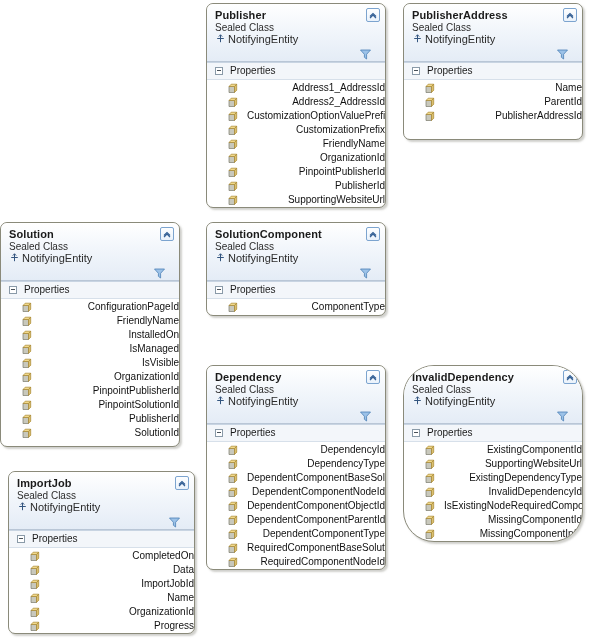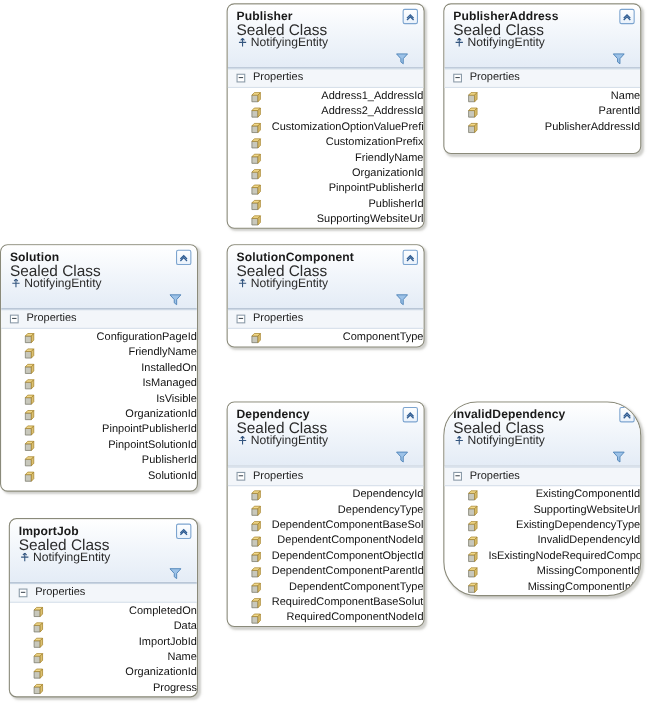--- a/index.html
+++ b/index.html
@@ -40,21 +40,21 @@
     border-radius: 6px 6px 0 0;
   }
   .class-title {
     font-size: 11px;
     font-weight: bold;
     color: #1a1a1a;
     line-height: 13px;
     letter-spacing: 0.1px;
   }
   .class-stereotype {
-    font-size: 14px;
+    font-size: 10px;
     color: #2b2b2b;
     line-height: 11px;
   }
   .class-base {
     font-size: 11px;
     color: #2b2b2b;
     line-height: 12px;
     padding-left: 13px;
     position: relative;
     white-space: nowrap;
@@ -507,21 +507,21 @@
               <path d="M6.5 3.5 L8.7 1.2 L8.7 7.2 L6.5 9.5 Z" fill="#dbc070" stroke="#a8862f" stroke-width="0.7"></path>
             </svg></span><span>MissingComponentId</span></li>
         <li class="member"><span class="prop-icon"><svg width="12" height="11" viewBox="0 0 12 11">
               <path d="M1 3.5 L6.5 3.5 L6.5 9.5 L1 9.5 Z" fill="#c8c8bc" stroke="#7a7a6c" stroke-width="0.7"></path>
               <path d="M1 3.5 L3.2 1.2 L8.7 1.2 L6.5 3.5 Z" fill="#f2d98a" stroke="#a8862f" stroke-width="0.7"></path>
               <path d="M6.5 3.5 L8.7 1.2 L8.7 7.2 L6.5 9.5 Z" fill="#dbc070" stroke="#a8862f" stroke-width="0.7"></path>
             </svg></span><span>MissingComponentInfo</span></li>
         <li class="member"></li>
       </ul>
     </div>
-    <div class="class-shape" style="left: 8px; top: 471px; width: 172px; height: 163px;">
+    <div class="class-shape" style="left: 8px; top: 471px; width: 187px; height: 163px;">
       <div class="class-header">
         <div class="class-title">ImportJob</div>
         <div class="class-stereotype">Sealed Class</div>
         <div class="class-base"><span class="base-arrow"><svg width="9" height="9" viewBox="0 0 9 9">
               <path d="M4.5 0.8 L4.5 8.2 M1.2 4.5 L7.8 4.5" stroke="#33557f" stroke-width="1"></path>
               <path d="M4.5 0.8 L2.8 2.6 M4.5 0.8 L6.2 2.6" stroke="#33557f" stroke-width="1" fill="none"></path>
             </svg></span><span>NotifyingEntity</span></div>
         <div class="collapse-btn">
           <svg width="12" height="12" viewBox="0 0 12 12">
             <path d="M3 7.5 L6 4.5 L9 7.5" fill="none" stroke="#2f5c92" stroke-width="1.2"></path>

